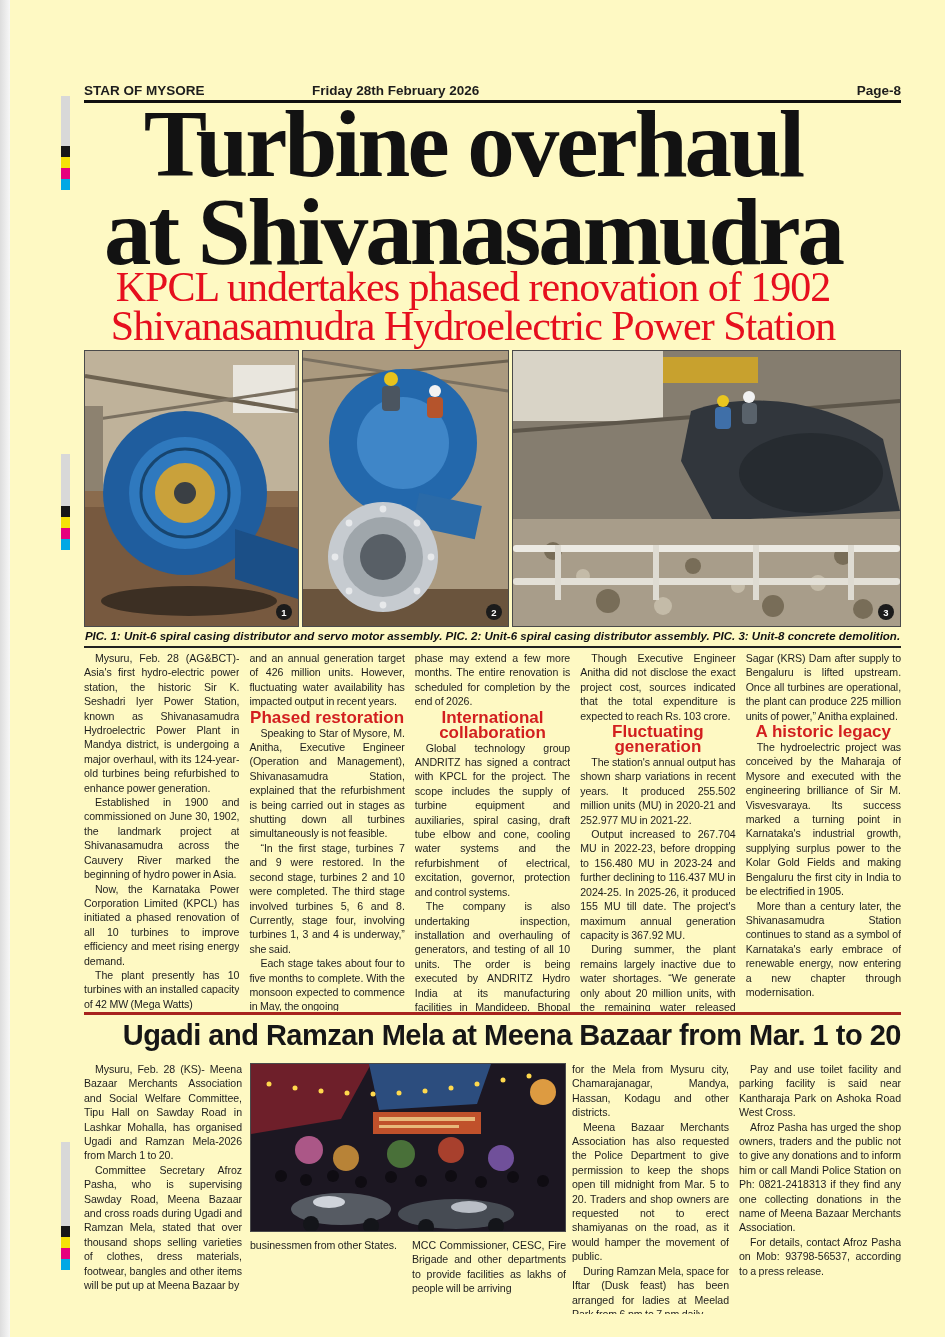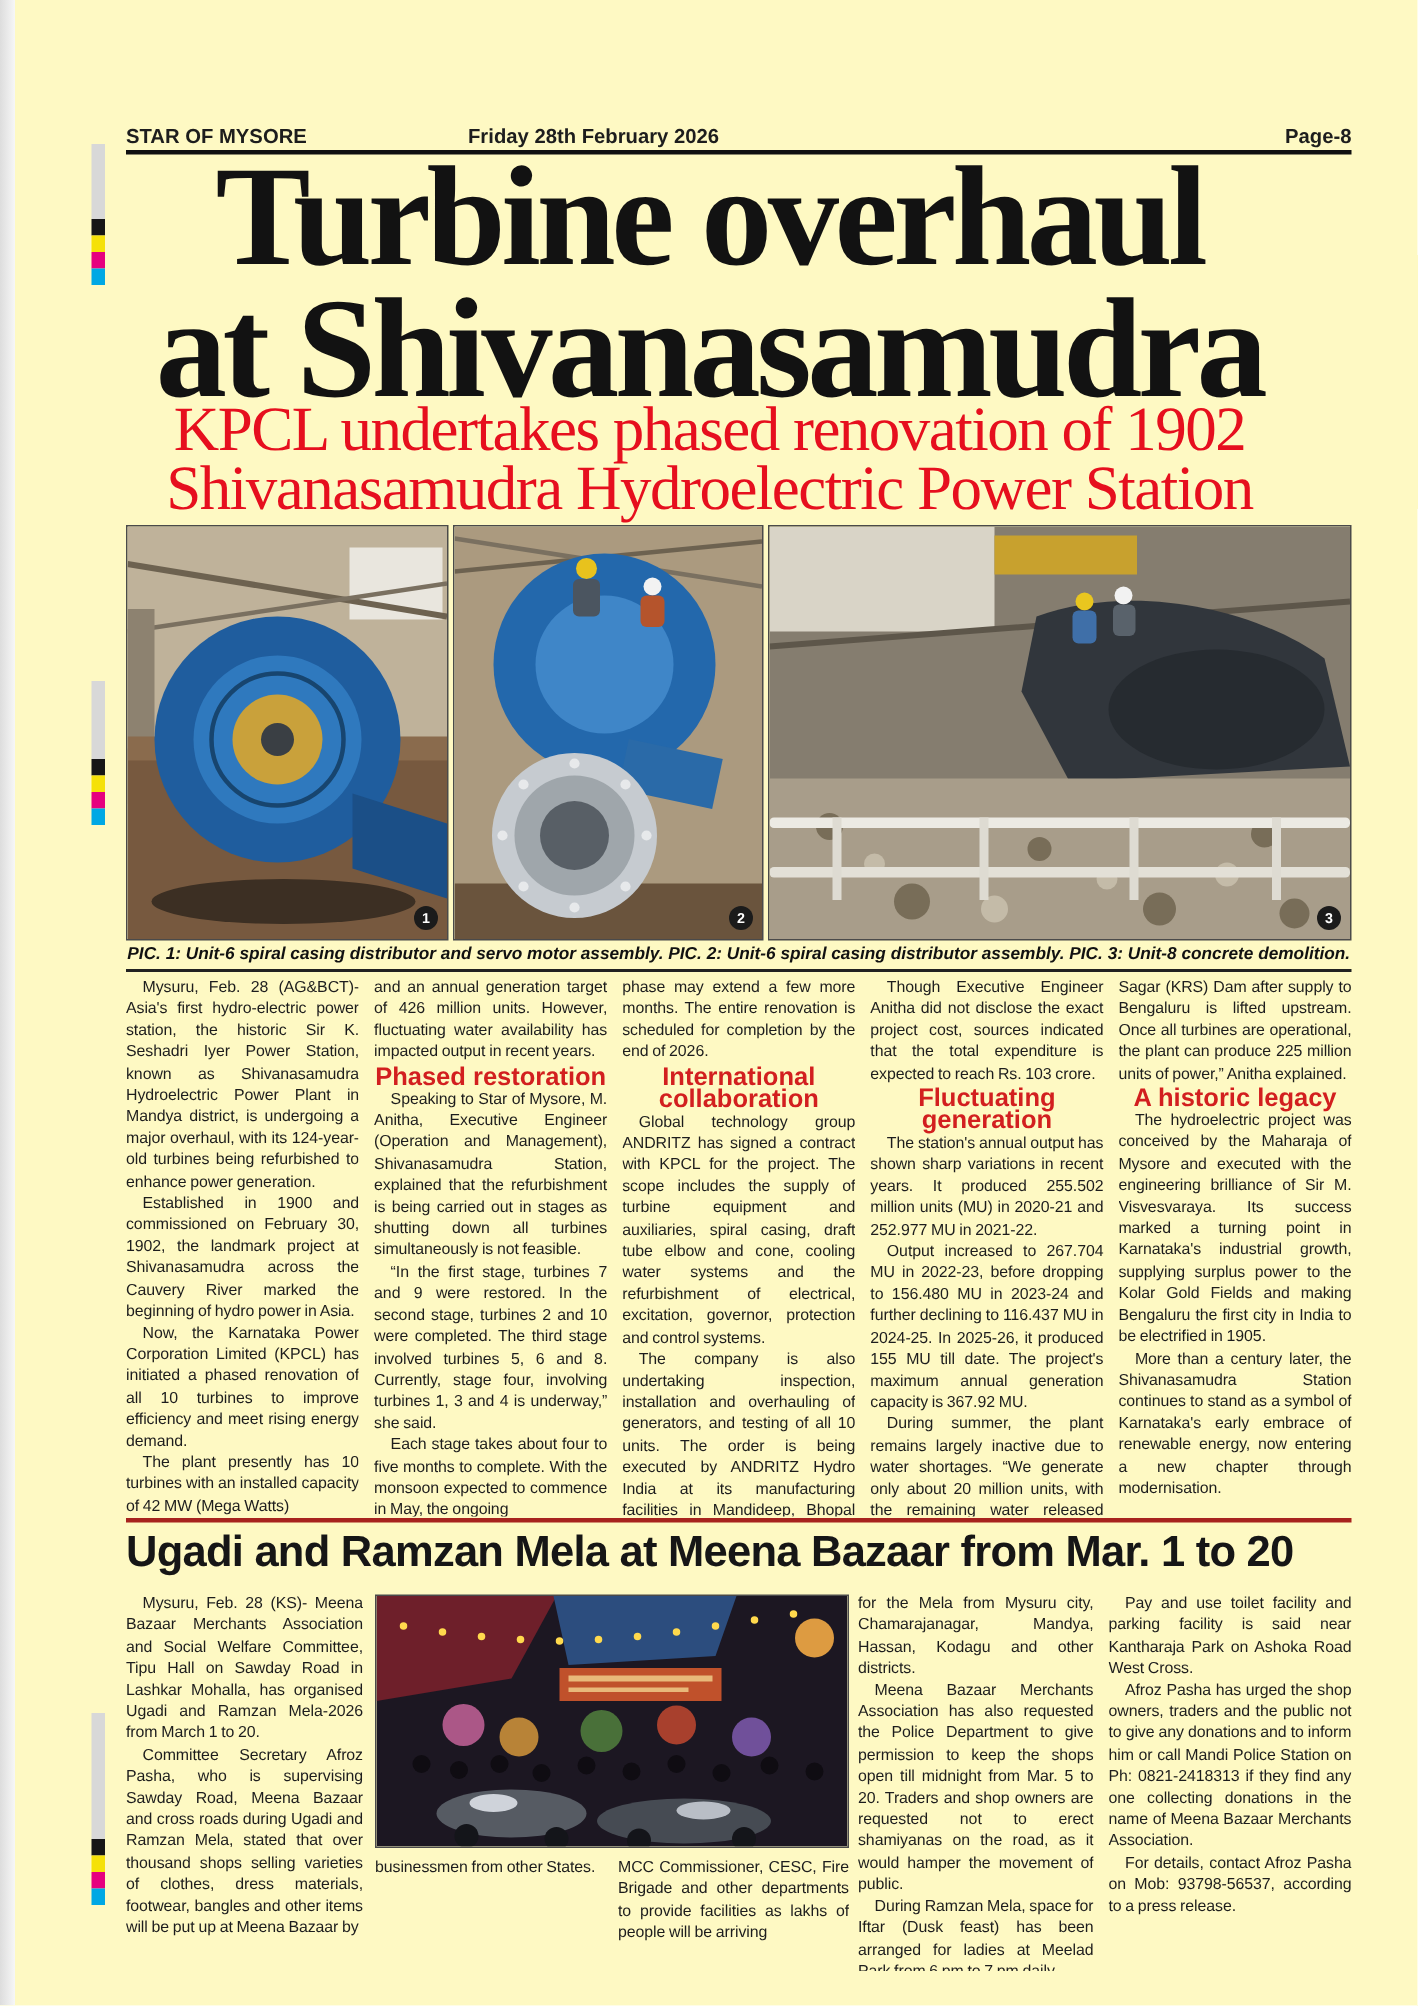--- a/index.html
+++ b/index.html
@@ -37,21 +37,21 @@
   .colrow{position:absolute;left:84px;top:651px;width:817px;height:360px;
           display:flex;gap:10px;}
   .bodycol{flex:1 1 0;overflow:hidden;}
   .para{margin:0;font-size:10.6px;line-height:14.4px;text-align:justify;
         letter-spacing:-0.05px;word-spacing:-0.4px;}
   .para.indent{text-indent:11px;}
   .subhead{margin:1px 0;font-size:17px;line-height:15px;text-align:center;
            color:#d21f1f;font-weight:bold;}
   .red-rule{position:absolute;left:84px;top:1012px;width:817px;height:3px;background:#a7231e;}
   
-  .h2line{position:absolute;left:84px;top:1019px;width:817px;text-align:left;
+  .h2line{position:absolute;left:84px;top:1019px;width:817px;text-align:right;
           font-size:29px;line-height:32px;font-weight:bold;letter-spacing:-0.5px;color:#161616;}
   .abs{position:absolute;overflow:hidden;}
 </style>
 </head>
 <body>
 
 <div class="page">
 
   <div class="page-edge"></div>
 
@@ -178,21 +178,21 @@
       <div class="badge">3</div>
     </div>
   </div>
 
   <div class="caption">PIC. 1: Unit-6 spiral casing distributor and servo motor assembly.  PIC. 2: Unit-6 spiral casing distributor assembly. PIC. 3: Unit-8 concrete demolition.</div>
   <div class="cap-rule"></div>
 
   <div class="colrow">
     <div class="bodycol">
         <p class="para indent">Mysuru, Feb. 28 (AG&amp;BCT)- Asia's first hydro-electric power station, the historic Sir K. Seshadri Iyer Power Station, known as Shivanasamudra Hydroelectric Power Plant in Mandya district, is undergoing a major overhaul, with its 124-year-old turbines being refurbished to enhance power generation.</p>
-        <p class="para indent">Established in 1900 and commissioned on February 30, 1902, the landmark project at Shivanasamudra across the Cauvery River marked the beginning of hydro power in Asia.</p>
+        <p class="para indent">Established in 1900 and commissioned on June 30, 1902, the landmark project at Shivanasamudra across the Cauvery River marked the beginning of hydro power in Asia.</p>
         <p class="para indent">Now, the Karnataka Power Corporation Limited (KPCL) has initiated a phased renovation of all 10 turbines to improve efficiency and meet rising energy demand.</p>
         <p class="para indent">The plant presently has 10 turbines with an installed capacity of 42 MW (Mega Watts)</p>
       </div>
     <div class="bodycol">
         <p class="para">and an annual generation target of 426 million units. However, fluctuating water availability has impacted output in recent years.</p>
         <h4 class="subhead">Phased restoration</h4>
         <p class="para indent">Speaking to Star of Mysore, M. Anitha, Executive Engineer (Operation and Management), Shivanasamudra Station, explained that the refurbishment is being carried out in stages as shutting down all turbines simultaneously is not feasible.</p>
         <p class="para indent">“In the first stage, turbines 7 and 9 were restored. In the second stage, turbines 2 and 10 were completed. The third stage involved turbines 5, 6 and 8. Currently, stage four, involving turbines 1, 3 and 4 is underway,” she said.</p>
         <p class="para indent">Each stage takes about four to five months to complete. With the monsoon expected to commence in May, the ongoing</p>
       </div>

